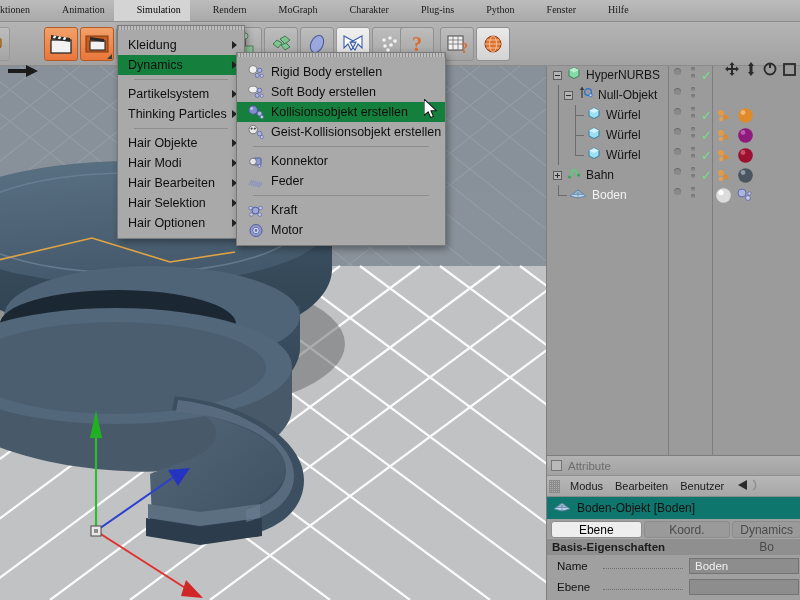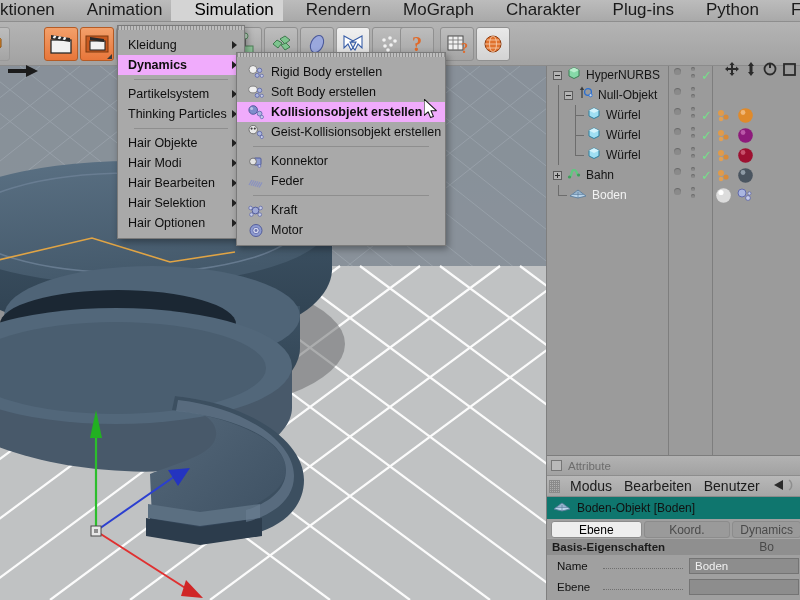--- a/index.html
+++ b/index.html
@@ -19,24 +19,25 @@
   .menubar {
     position: absolute; left: 0; top: 0;
     width: 800px; height: 22px;
     background: linear-gradient(#bcbcbc, #a9a9a9);
     border-bottom: 1px solid #8e8e8e;
     display: flex; align-items: center;
     padding-left: 0px;
     z-index: 40;
   }
   .menubar .mi {
-    font-size: 17px; color: #1a1a1a;
+    font-size: 10px; color: #1a1a1a;
     padding: 3px 9px 4px 23px;
     white-space: nowrap;
     line-height: 14px;
+    font-family: Liberation Serif, serif;
   }
   .menubar .mi.first { padding-left: 0px; }
   .menubar .mi.active {
     background: #d4d4d4;
     color: #000;
   }
 
   
   .toolbar {
     position: absolute; left: 0; top: 22px;
@@ -175,21 +176,21 @@
     border-bottom: 1px solid #8d8d8d;
   }
   .am-title .sqbox { width:11px;height:11px;border:1px solid #767676;background:#b9b9b9;margin-right:6px;}
   .am-title .t { font-size:11.5px; color:#6d6d6d; }
   .am-menu {
     height: 21px; display: flex; align-items: center;
     background: linear-gradient(#b8b8b8, #a6a6a6);
     border-bottom: 1px solid #8a8a8a;
     padding-left: 2px;
   }
-  .am-menu .mm { font-size:14px; color:#1c1c1c; padding: 0 6px; }
+  .am-menu .mm { font-size:11px; color:#1c1c1c; padding: 0 6px; }
   .am-obj {
     height: 22px; display:flex; align-items:center; gap:6px;
     padding-left: 6px;
     background:#0f766e;
   }
   .am-obj .t { font-size: 12px; color: #111; }
   .am-tabs { height: 19px; display:flex; padding: 2px 0 0 4px; gap: 2px;}
   .am-tab {
     font-size: 12px; height: 17px; line-height: 17px;
     text-align:center; border-radius: 3px;
@@ -225,21 +226,21 @@
   .menu .hatch {
     position:absolute; left:0; right:0; top:0; height:4px;
     background-image: repeating-linear-gradient(90deg, #8d8d8d 0 1px, #bdbdbd 1px 3px);
   }
   .mrow {
     height: 20px; display: flex; align-items: center;
     padding: 0 6px 0 10px;
     font-size: 12.5px; color: #0e0e0e;
     white-space: nowrap; position: relative;
   }
-  .mrow.hl { background: #f0abfc; font-weight: bold; }
+  .mrow.hl { background: #15803d; }
   .mrow .arrow {
     position: absolute; right: 7px; top: 50%;
     width: 0; height: 0; margin-top: -4px;
     border-top: 4px solid transparent;
     border-bottom: 4px solid transparent;
     border-left: 5px solid #222;
   }
   .msep { height: 1px; background: #8e8e8e; margin: 4px 16px; }
   .mrow .mico { width: 18px; height: 16px; margin-right: 6px; flex: none; display:flex; align-items:center; justify-content:center;}
   .mrow.noico { padding-left: 10px; }

